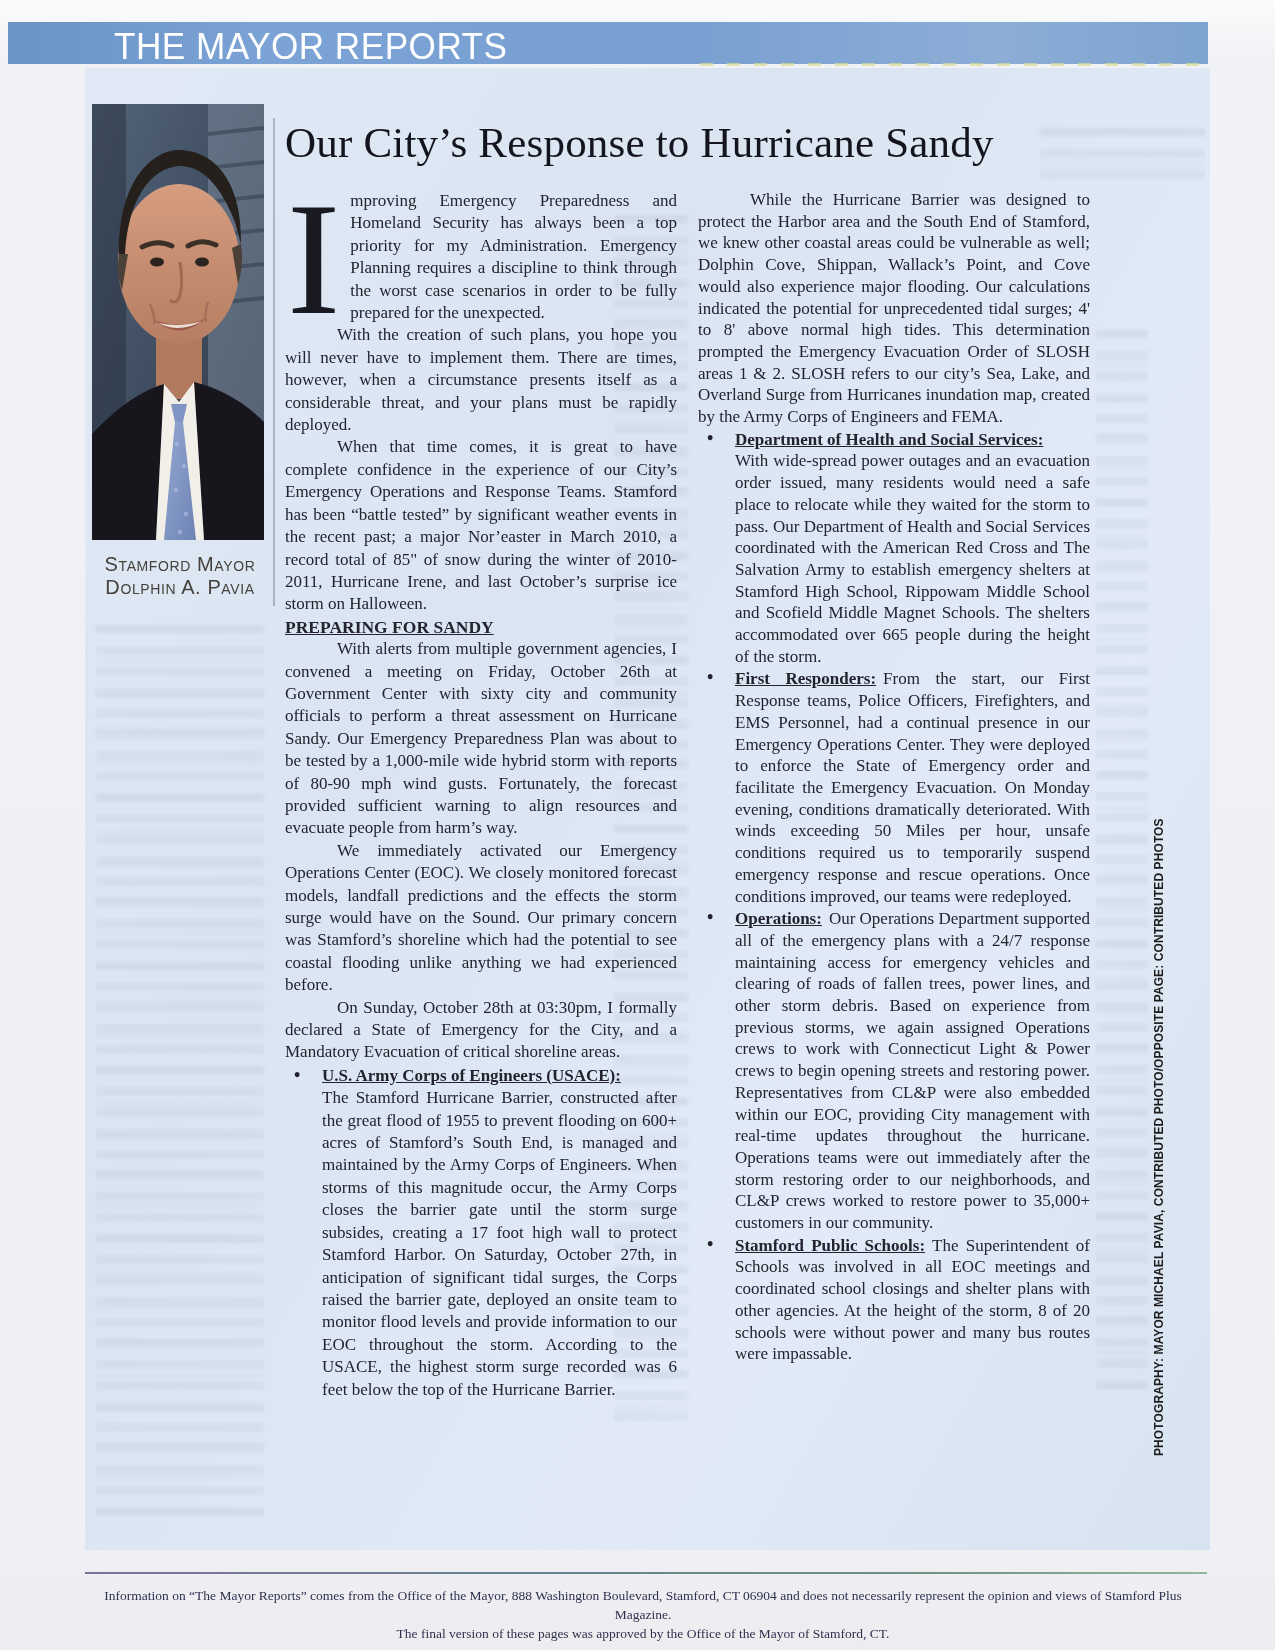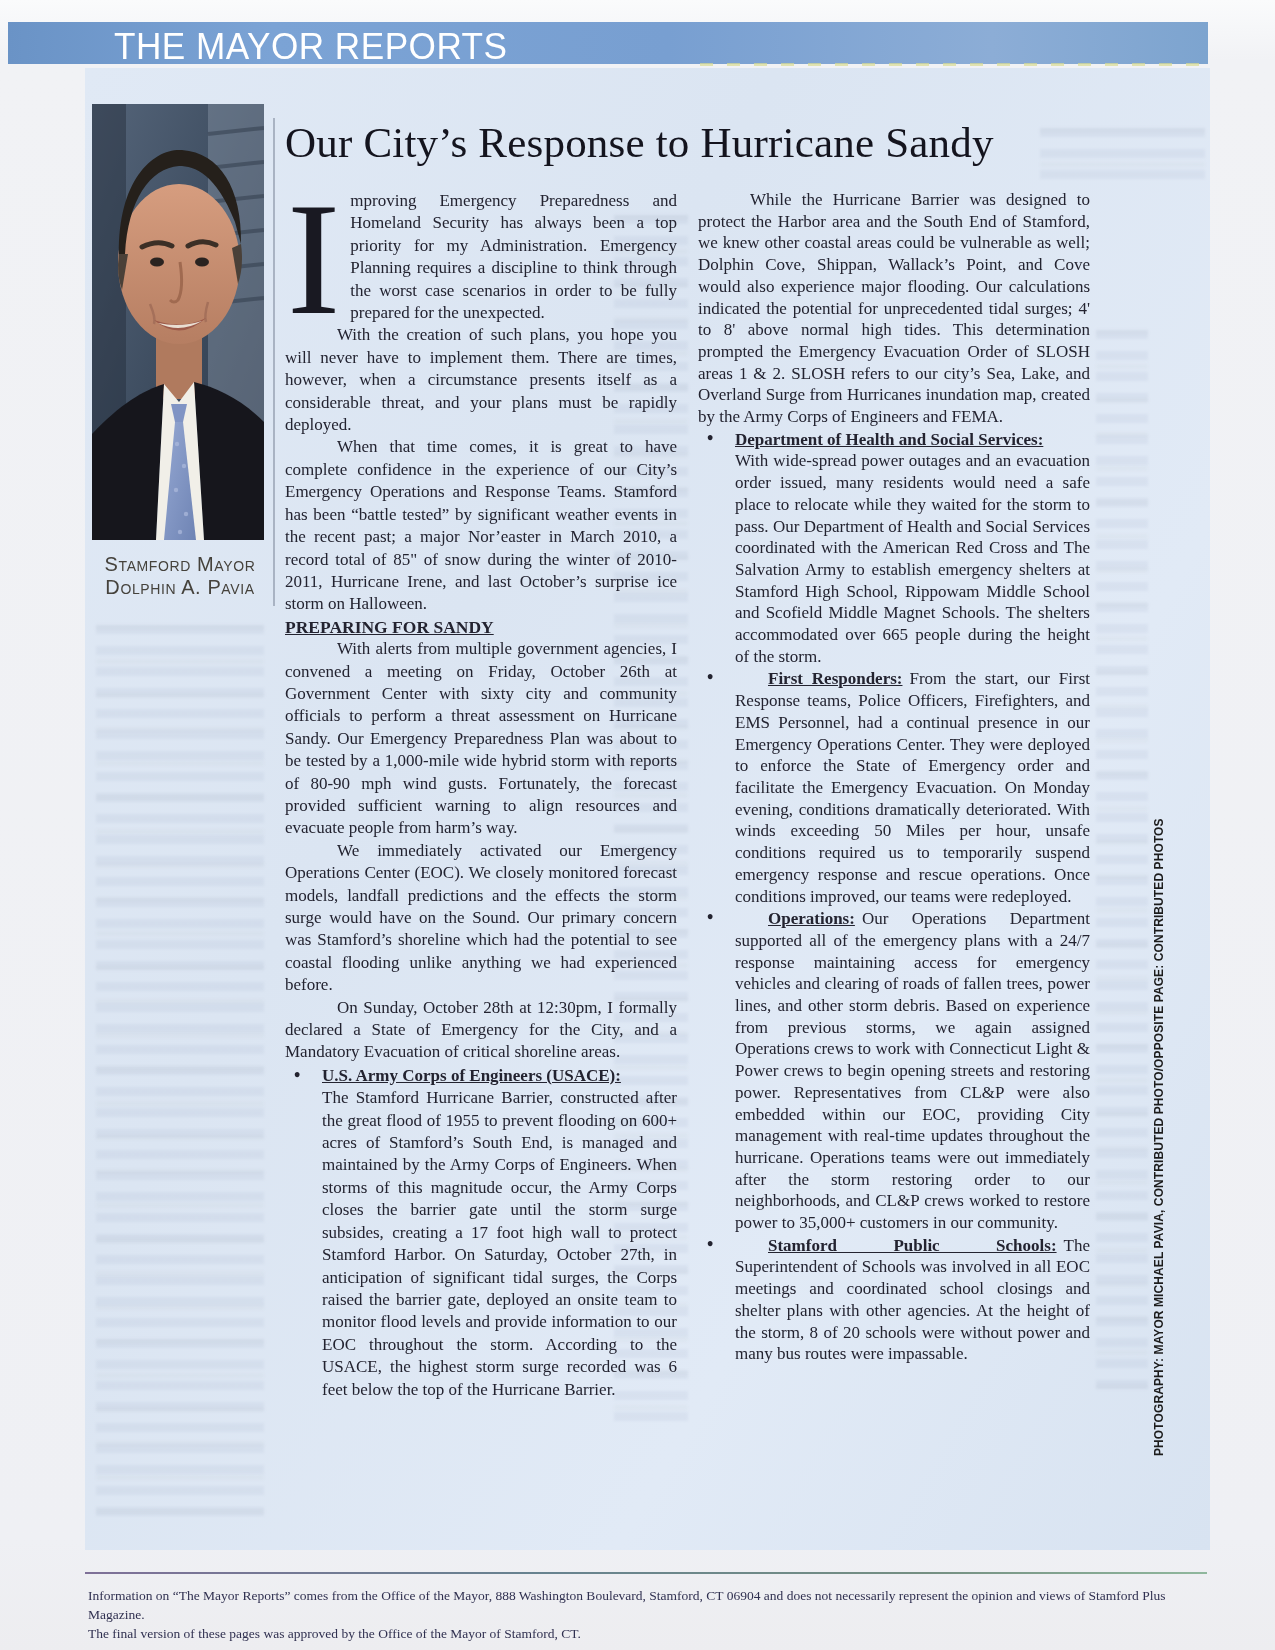--- a/index.html
+++ b/index.html
@@ -44,34 +44,34 @@
   .indent{text-indent:52px;}
   .dropcap{
     float:left;font-size:160px;line-height:.74;padding:10px 10px 0 2px;
     color:#191922;font-family:"Liberation Serif", serif;
   }
   .section-heading{font-weight:bold;text-decoration:underline;font-size:17.5px;}
   .bullet-item{position:relative;padding-left:37px;margin-top:1px;}
   .bullet-marker{position:absolute;left:9px;top:-1px;font-weight:bold;font-size:18px;}
   .bullet-heading{font-weight:bold;text-decoration:underline;}
   .bullet-heading.block{display:block;}
-  .bullet-heading.inline{margin-right:7px;margin-left:33px;}
+  .bullet-heading.inline{margin-right:7px;}
   .photo-credit{
     position:absolute;left:1152px;top:898px;height:558px;width:18px;
     writing-mode:vertical-rl;transform:rotate(180deg);white-space:nowrap;
     font-family:"Liberation Sans", sans-serif;font-size:12px;font-weight:bold;
     color:#1c1c1c;letter-spacing:.1px;
   }
   .footer-rule{
     position:absolute;left:85px;top:1572px;width:1122px;height:2px;opacity:.85;
     background:linear-gradient(90deg,#6b5a88 0%,#4f6f7e 40%,#5f7e6e 75%,#7fae8e 100%);
   }
   .footer-note{
     position:absolute;left:88px;top:1586px;width:1110px;
-    font-size:13.5px;line-height:19px;color:#303050;
+    font-size:13.5px;line-height:19px;color:#303050;text-align:center;
   }
   .footer-note p{margin:0;}
   .ghost{
     position:absolute;pointer-events:none;opacity:.55;filter:blur(1.4px);
     background:
       repeating-linear-gradient(180deg,rgba(95,110,150,.13) 0 9px,rgba(95,110,150,0) 9px 21px),
       repeating-linear-gradient(180deg,rgba(120,130,120,.07) 0 5px,rgba(120,130,120,0) 5px 34px);
   }
   .ghost-mid{left:614px;top:215px;width:74px;height:1215px;}
   .ghost-right{left:1096px;top:330px;width:52px;height:1060px;}
@@ -161,21 +161,21 @@
 
 <h1 class="article-title" style="margin:0;">Our City’s Response to Hurricane Sandy</h1>
 
 <div class="col col-left">
   <p><span class="dropcap">I</span><span>mproving Emergency Preparedness and Homeland Security has always been a top priority for my Administration. Emergency Planning requires a discipline to think through the worst case scenarios in order to be fully prepared for the unexpected.</span></p>
   <p class="indent">With the creation of such plans, you hope you will never have to implement them. There are times, however, when a circumstance presents itself as a considerable threat, and your plans must be rapidly deployed.</p>
   <p class="indent">When that time comes, it is great to have complete confidence in the experience of our City’s Emergency Operations and Response Teams. Stamford has been “battle tested” by significant weather events in the recent past; a major Nor’easter in March 2010, a record total of 85" of snow during the winter of 2010-2011, Hurricane Irene, and last October’s surprise ice storm on Halloween.</p>
   <p class="section-heading">PREPARING FOR SANDY</p>
   <p class="indent">With alerts from multiple government agencies, I convened a meeting on Friday, October 26th at Government Center with sixty city and community officials to perform a threat assessment on Hurricane Sandy. Our Emergency Preparedness Plan was about to be tested by a 1,000-mile wide hybrid storm with reports of 80-90 mph wind gusts. Fortunately, the forecast provided sufficient warning to align resources and evacuate people from harm’s way.</p>
   <p class="indent">We immediately activated our Emergency Operations Center (EOC). We closely monitored forecast models, landfall predictions and the effects the storm surge would have on the Sound. Our primary concern was Stamford’s shoreline which had the potential to see coastal flooding unlike anything we had experienced before.</p>
-  <p class="indent">On Sunday, October 28th at 12:30pm, I formally declared a State of Emergency for the City, and a Mandatory Evacuation of critical shoreline areas.</p>
+  <p class="indent">On Sunday, October 28th at 03:30pm, I formally declared a State of Emergency for the City, and a Mandatory Evacuation of critical shoreline areas.</p>
   <div class="bullet-item">
     <span class="bullet-marker">•</span>
     <span class="bullet-heading block">U.S. Army Corps of Engineers (USACE):</span>
     <span>The Stamford Hurricane Barrier, constructed after the great flood of 1955 to prevent flooding on 600+ acres of Stamford’s South End, is managed and maintained by the Army Corps of Engineers. When storms of this magnitude occur, the Army Corps closes the barrier gate until the storm surge subsides, creating a 17 foot high wall to protect Stamford Harbor. On Saturday, October 27th, in anticipation of significant tidal surges, the Corps raised the barrier gate, deployed an onsite team to monitor flood levels and provide information to our EOC throughout the storm. According to the USACE, the highest storm surge recorded was 6 feet below the top of the Hurricane Barrier.</span>
   </div>
 </div>
 
 <div class="col col-right">
   <p class="indent">While the Hurricane Barrier was designed to protect the Harbor area and the South End of Stamford, we knew other coastal areas could be vulnerable as well; Dolphin Cove, Shippan, Wallack’s Point, and Cove would also experience major flooding. Our calculations indicated the potential for unprecedented tidal surges; 4' to 8' above normal high tides. This determination prompted the Emergency Evacuation Order of SLOSH areas 1 &amp; 2. SLOSH refers to our city’s Sea, Lake, and Overland Surge from Hurricanes inundation map, created by the Army Corps of Engineers and FEMA.</p>
   <div class="bullet-item">

